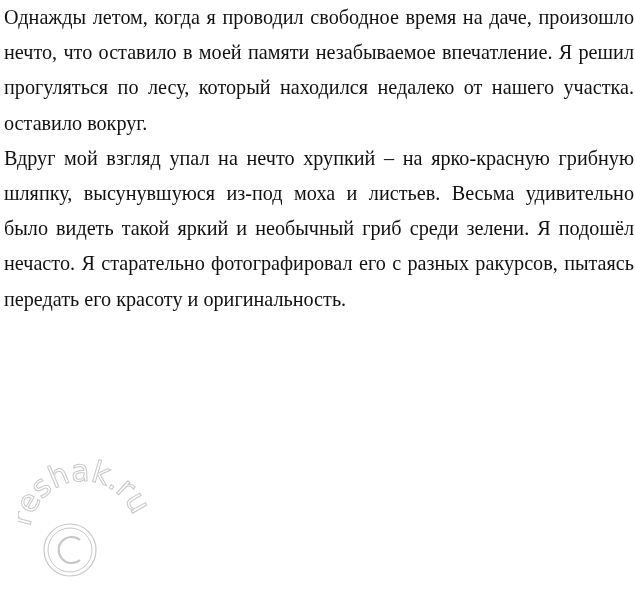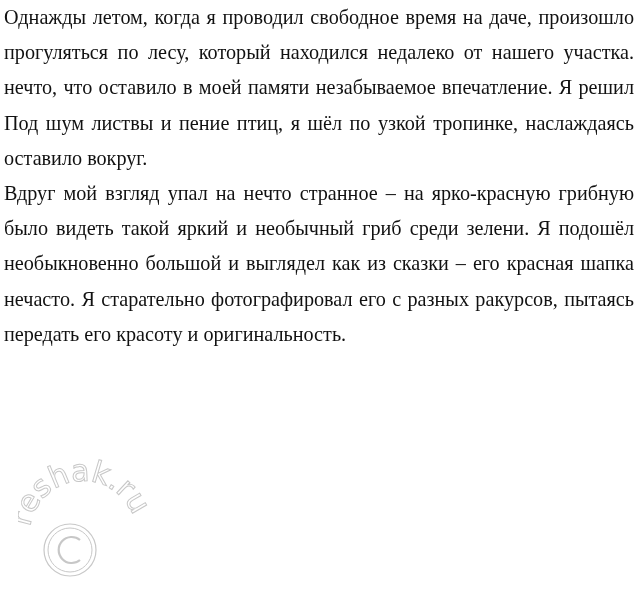--- a/index.html
+++ b/index.html
@@ -46,29 +46,28 @@
       pointer-events: none;
       opacity: 0.55;
     }
   </style>
 </head>
 <body>
 
 <div class="doc">
   <div class="para">
     <span class="line">Однажды летом, когда я проводил свободное время на даче, произошло</span>
+    <span class="line">нечто, что оставило в моей памяти незабываемое впечатление. Я решил</span>
     <span class="line">прогуляться по лесу, который находился недалеко от нашего участка.</span>
-    <span class="line">нечто, что оставило в моей памяти незабываемое впечатление. Я решил</span>
-    <span class="line">Под шум листвы и пение птиц, я шёл по узкой тропинке, наслаждаясь</span>
     <span class="line last">оставило вокруг.</span>
   </div>
   <div class="para">
-    <span class="line">Вдруг мой взгляд упал на нечто странное – на ярко-красную грибную</span>
+    <span class="line">Вдруг мой взгляд упал на нечто хрупкий – на ярко-красную грибную</span>
+    <span class="line">шляпку, высунувшуюся из-под моха и листьев. Весьма удивительно</span>
     <span class="line">было видеть такой яркий и необычный гриб среди зелени. Я подошёл</span>
-    <span class="line">необыкновенно большой и выглядел как из сказки – его красная шапка</span>
   </div>
   <div class="para">
     <span class="line">нечасто. Я старательно фотографировал его с разных ракурсов, пытаясь</span>
     <span class="line last">передать его красоту и оригинальность.</span>
   </div>
 </div>
 
 <div class="watermark">
   <svg width="150" height="150" viewBox="0 0 150 150">
     <defs>

